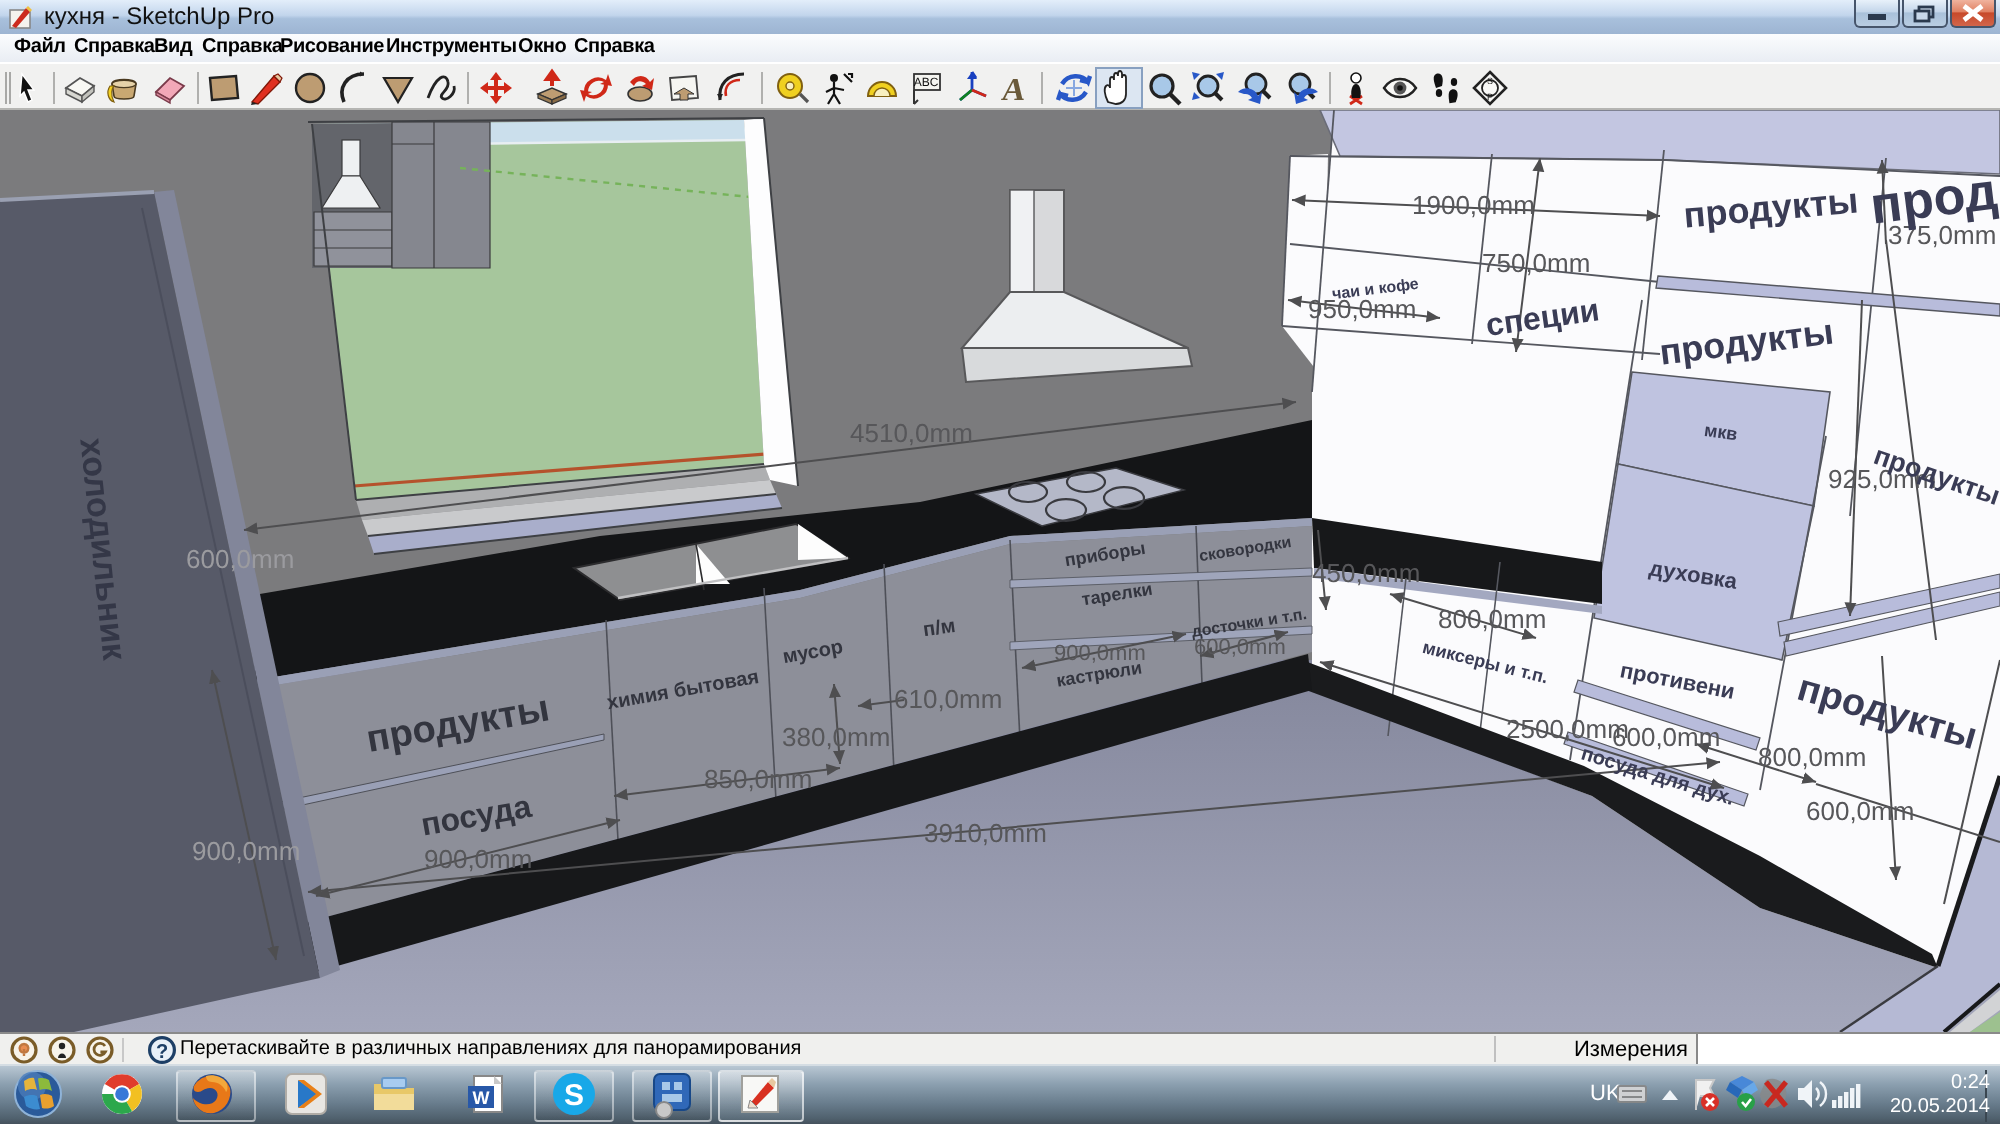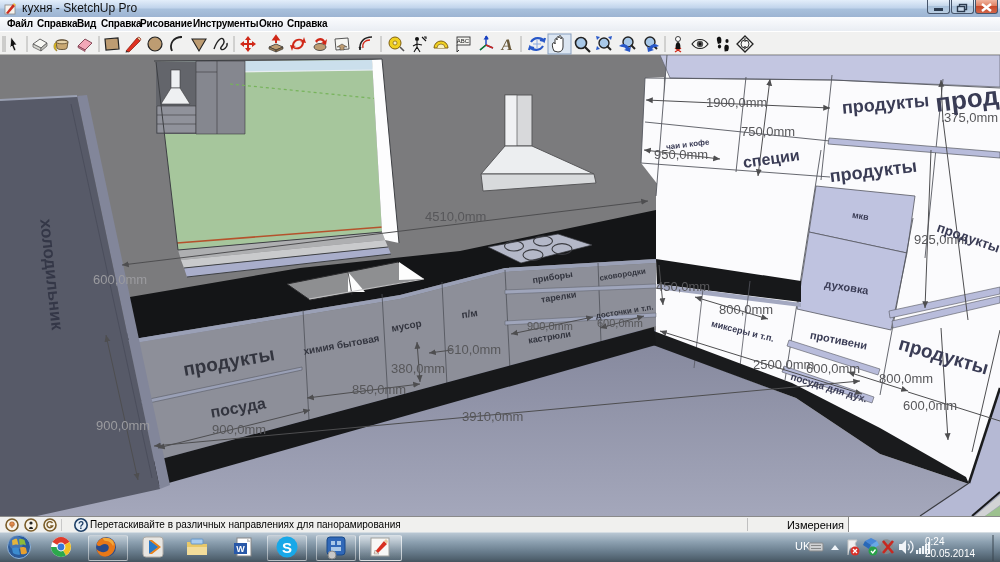--- a/index.html
+++ b/index.html
@@ -22,21 +22,21 @@
 
 #statusbar{position:absolute;left:0;top:516px;width:1000px;height:16px;background:#f0f0ee;border-top:1px solid #8a8a8a;box-sizing:border-box;font-size:11px;color:#000;}
 #statusbar .stext{position:absolute;left:90px;top:2px;font-size:10px;}
 #statusbar .mlabel{position:absolute;right:156px;top:2px;}
 #statusbar .mbox{position:absolute;left:848px;top:0px;width:152px;height:15px;background:#fff;border-left:1px solid #888;}
 
 #taskbar{position:absolute;left:0;top:532px;width:1000px;height:30px;background:linear-gradient(#b9c7d3,#8da1b1 30%,#687c8c 65%,#50616e 90%,#45525d);border-top:1px solid #d5dde3;box-sizing:border-box;}
 .tbslot{position:absolute;top:2px;width:40px;height:26px;border-radius:2px;}
 .tbrun{background:linear-gradient(rgba(255,255,255,.28),rgba(255,255,255,.10) 50%,rgba(0,0,0,.08));border:1px solid rgba(255,255,255,.45);box-sizing:border-box;}
 .tbactive{background:linear-gradient(rgba(255,255,255,.50),rgba(255,255,255,.22) 50%,rgba(120,140,155,.25));border:1px solid rgba(255,255,255,.6);box-sizing:border-box;}
-.clock{position:absolute;color:#fff;font-size:10px;text-align:left;width:70px;}
+.clock{position:absolute;color:#fff;font-size:10px;text-align:right;width:70px;}
 </style>
 </head>
 <body>
 <div id="app">
   <div id="titlebar">
     <svg class="ticon" viewBox="0 0 13 13">
         <rect x="1" y="3" width="10" height="9" fill="#f5f3ee" stroke="#888" stroke-width=".8"></rect>
         <path d="M2 11 L9 2 L11 4 L4 12 Z" fill="#cc2b1d"></path>
         <path d="M9 2 L11 4 L12 3 L10 1 Z" fill="#f0c040"></path>
       </svg>

